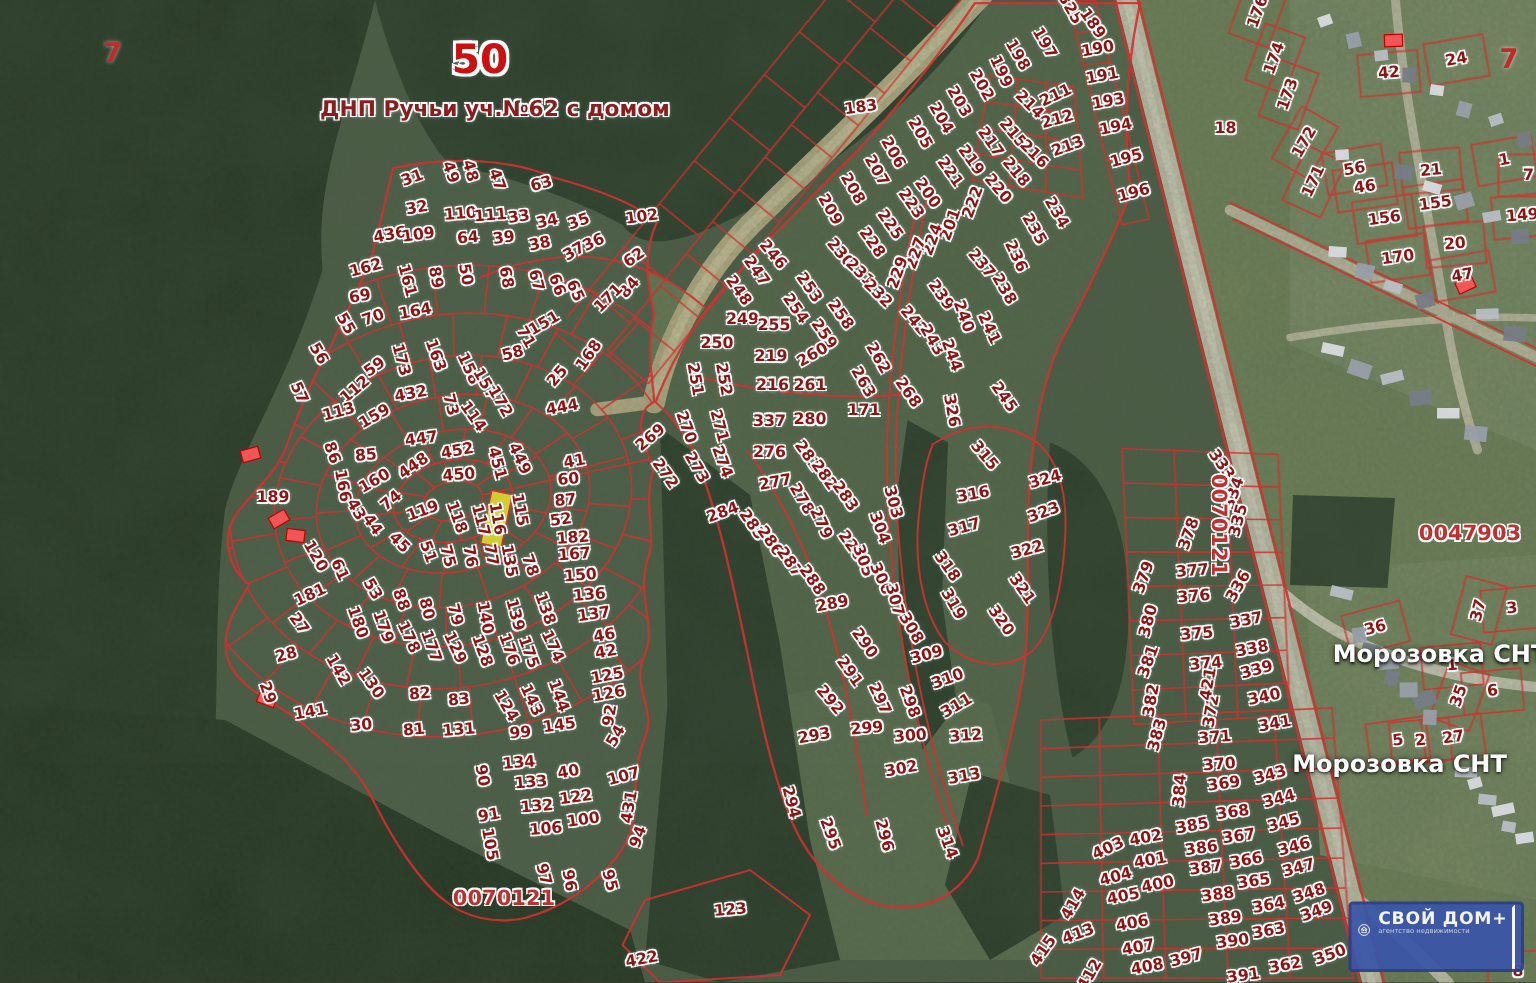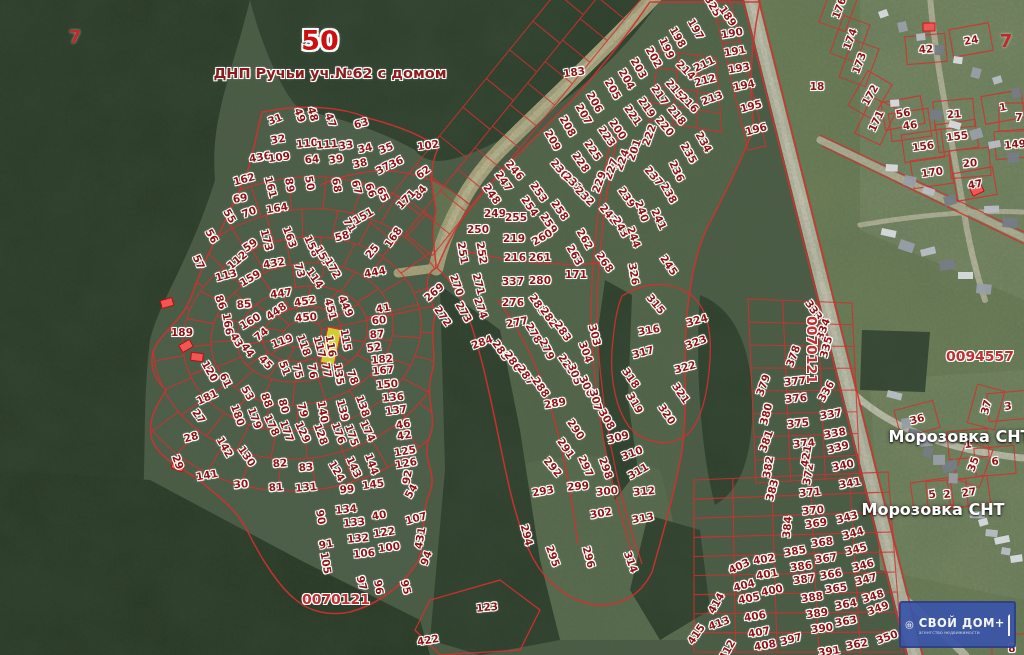--- a/index.html
+++ b/index.html
@@ -15,21 +15,21 @@
   .region-big{position:absolute;font-weight:bold;font-size:27px;color:#cc0f0f;white-space:nowrap;
     text-shadow:-2px -2px 0 #fff,2px -2px 0 #fff,-2px 2px 0 #fff,2px 2px 0 #fff,0 0 4px #fff;}
   .map-title{position:absolute;font-weight:bold;font-size:14.5px;color:#8a1d1d;white-space:nowrap;
     text-shadow:-1px -1px 0 #fff,1px -1px 0 #fff,-1px 1px 0 #fff,1px 1px 0 #fff,0 0 3px #fff;}
   .cadastre{position:absolute;font-weight:bold;font-size:14px;color:#c03030;white-space:nowrap;
     text-shadow:-1px -1px 0 #fff,1px -1px 0 #fff,-1px 1px 0 #fff,1px 1px 0 #fff;}
   .placename{position:absolute;font-weight:bold;font-size:16px;color:#ffffff;white-space:nowrap;
     text-shadow:0 1px 2px rgba(0,0,0,.8),0 0 4px rgba(0,0,0,.6);}
   #logo{position:absolute;left:899px;top:601px;width:117px;height:47px;
     background:#3b55a8;border:2px solid #2c3f85;border-radius:3px;opacity:.93;
-    display:flex;align-items:center;gap:5px;padding:0 4px;box-sizing:border-box;}
+    display:flex;gap:5px;padding:0 4px;box-sizing:border-box;}
   #logo .brand{color:#fff;font-weight:bold;font-size:11.5px;letter-spacing:.5px;white-space:nowrap;
     border-bottom:0;}
   #logo .sub{color:#cdd6f0;font-size:4.5px;white-space:nowrap;}
   #logo .txt{display:flex;flex-direction:column;line-height:1.25;border-right:2px solid #fff;
     border-top:2px solid #3b55a8;padding-right:3px;}
 </style>
 </head>
 <body>
 
 <div id="map">
@@ -748,21 +748,21 @@
       <span class="plot" style="left: 995px; top: 461px; transform: translate(-50%, -50%) rotate(-5deg);">6</span>
       <span class="plot" style="left: 932px; top: 494px; transform: translate(-50%, -50%) rotate(-8deg);">5</span>
       <span class="plot" style="left: 947px; top: 494px; transform: translate(-50%, -50%) rotate(-5deg);">2</span>
       <span class="plot" style="left: 969px; top: 492px; transform: translate(-50%, -50%) rotate(-8deg);">27</span>
       <span class="plot" style="left: 1012px; top: 648px; transform: translate(-50%, -50%) rotate(0deg);">8</span>
       <span class="plot" style="left: 331px; top: 346px; transform: translate(-50%, -50%) rotate(80deg);">116</span>
       <span class="region" style="left: 75px; top: 36px; transform: translate(-50%, -50%) rotate(0deg);">7</span>
       <span class="region-big" style="left: 320px; top: 40px; transform: translate(-50%, -50%) rotate(0deg);">50</span>
       <span class="map-title" style="left: 330px; top: 73px; transform: translate(-50%, -50%) rotate(0deg);">ДНП Ручьи  уч.№62 с домом</span>
       <span class="region" style="left: 1006px; top: 40px; transform: translate(-50%, -50%) rotate(0deg);">7</span>
-      <span class="cadastre" style="left: 980px; top: 356px; transform: translate(-50%, -50%) rotate(0deg);">0094557</span>
+      <span class="cadastre" style="left: 980px; top: 356px; transform: translate(-50%, -50%) rotate(0deg);">0047903</span>
       <span class="cadastre" style="left: 336px; top: 599px; transform: translate(-50%, -50%) rotate(0deg);">0070121</span>
       <span class="cadastre" style="left: 812px; top: 350px; transform: translate(-50%, -50%) rotate(90deg);">0070121</span>
       <span class="placename" style="left: 960px; top: 436px; transform: translate(-50%, -50%) rotate(0deg);">Морозовка СНТ</span>
       <span class="placename" style="left: 933px; top: 509px; transform: translate(-50%, -50%) rotate(0deg);">Морозовка СНТ</span>
     </div>
 
   <div id="logo">
     <svg width="34" height="34" viewBox="0 0 34 34">
       <circle cx="17" cy="17" r="14" fill="none" stroke="#fff" stroke-width="2.5"></circle>
       <path d="M9,16 L17,9 L25,16" fill="none" stroke="#fff" stroke-width="2.5" stroke-linejoin="round"></path>

